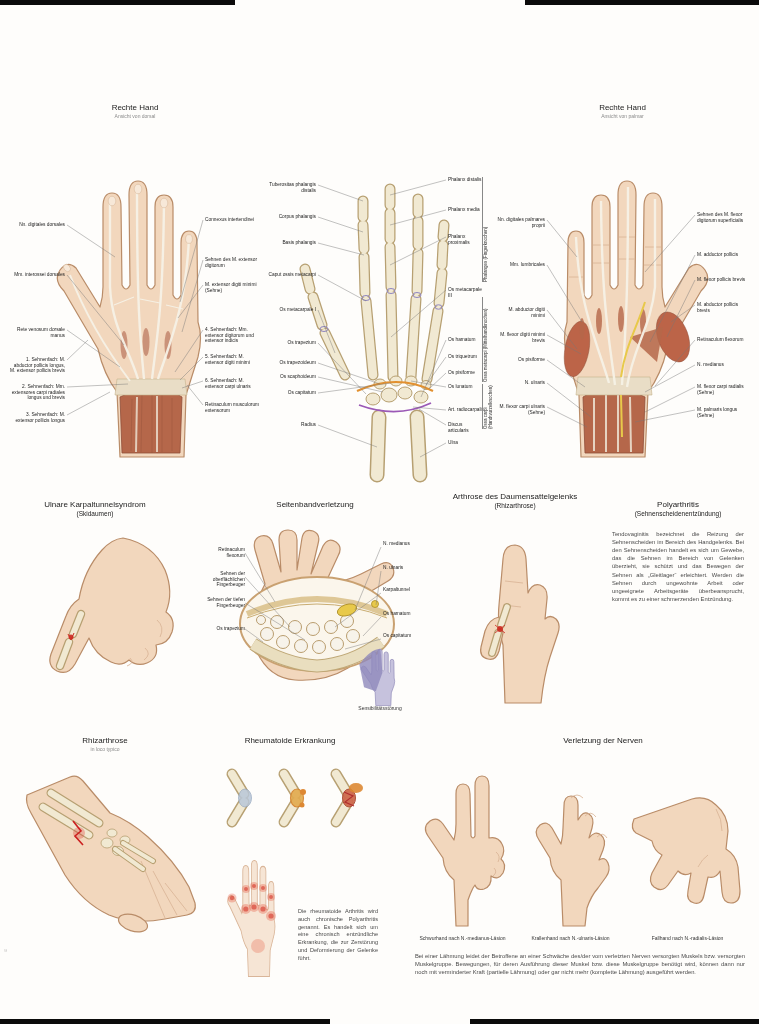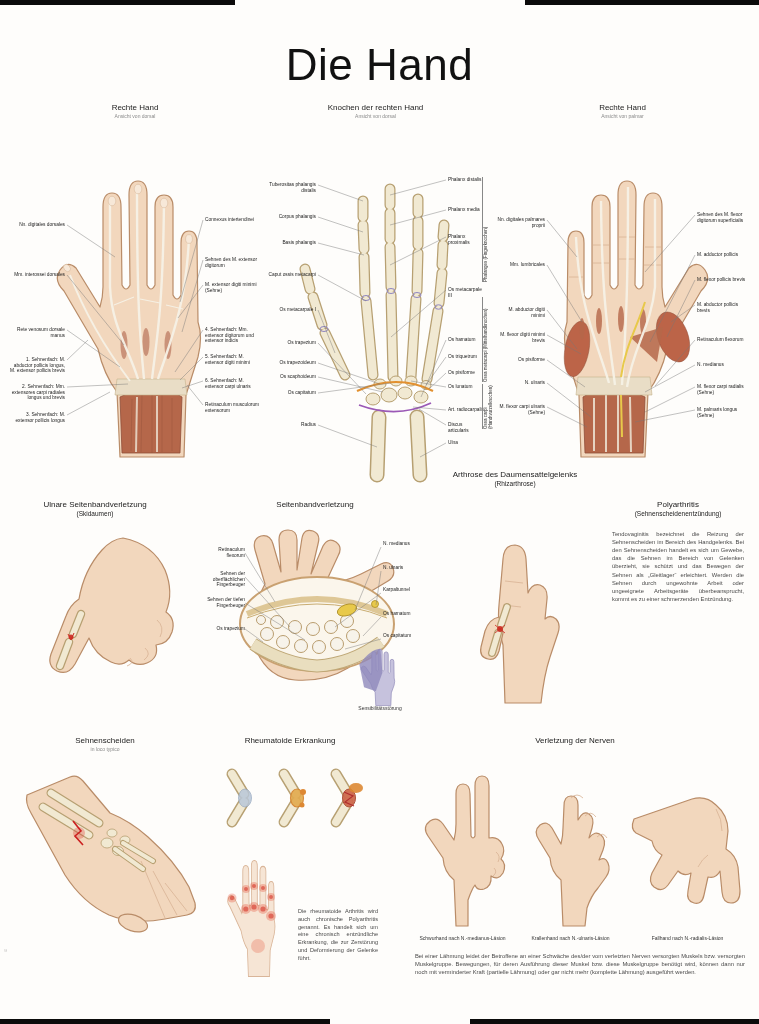--- a/index.html
+++ b/index.html
@@ -30,21 +30,20 @@
 </head>
 <body>
 
 <div class="poster">
 
   <div class="bar" style="left:0;top:0;width:235px;height:5px"></div>
   <div class="bar" style="left:525px;top:0;width:234px;height:5px"></div>
   <div class="bar" style="left:0;top:1019px;width:330px;height:5px"></div>
   <div class="bar" style="left:470px;top:1019px;width:289px;height:5px"></div>
 
-  <div class="h-main">Die Hand</div>
 
   <div style="position:absolute;left:10px;top:100px;width:250px;height:380px">
     <div class="sec-title" style="left:0;top:3px;width:250px">
       <span>Rechte Hand</span>
       <span class="sec-sub">Ansicht von dorsal</span>
     </div>
     <svg class="ill" style="left:0;top:22px" width="250" height="355" viewBox="0 0 250 355">
       <g transform="translate(30,15)">
         <path class="skin" d="M 80,320 L 77,255 Q 64,238 58,212 L 24,154 Q 13,143 20,133 Q 27,123 36,131 L 60,170 Q 63,160 63,150 L 63,70 Q 63,56 72,56 Q 81,56 81,70 L 82,148 Q 86,156 90,148 L 89,58 Q 89,44 98,44 Q 107,44 107,58 L 107,148 Q 111,156 115,148 L 115,70 Q 115,58 124,58 Q 133,58 133,70 L 133,158 Q 137,166 141,158 L 141,106 Q 141,94 149,94 Q 157,94 157,106 L 158,185 Q 163,200 158,220 L 146,258 L 144,320 Z"></path>
         <ellipse cx="84" cy="208" rx="3.5" ry="14" fill="#aa5a42" opacity=".55"></ellipse>
@@ -81,24 +80,20 @@
     <span class="lbl r" style="left:195px;top:117px;width:55px">Connexus intertendinei</span>
     <span class="lbl r" style="left:195px;top:157px;width:55px">Sehnen des M. extensor digitorum</span>
     <span class="lbl r" style="left:195px;top:182px;width:55px">M. extensor digiti minimi (Sehne)</span>
     <span class="lbl r" style="left:195px;top:227px;width:55px">4. Sehnenfach: Mm. extensor digitorum und extensor indicis</span>
     <span class="lbl r" style="left:195px;top:254px;width:55px">5. Sehnenfach: M. extensor digiti minimi</span>
     <span class="lbl r" style="left:195px;top:278px;width:55px">6. Sehnenfach: M. extensor carpi ulnaris</span>
     <span class="lbl r" style="left:195px;top:302px;width:55px">Retinaculum musculorum extensorum</span>
   </div>
 
   <div style="position:absolute;left:258px;top:100px;width:235px;height:380px">
-    <div class="sec-title" style="left:0;top:3px;width:235px">
-      <span>Knochen der rechten Hand</span>
-      <span class="sec-sub">Ansicht von dorsal</span>
-    </div>
     <svg class="ill" style="left:0;top:22px" width="235" height="355" viewBox="0 0 235 355">
       <defs>
         <path id="bonesA" d="M 52,238 L 32,196 M 29,188 L 20,160 M 17,152 L 12,132 M 80,238 L 73,164 M 72,156 L 71,120 M 71,112 L 70,88 M 70,80 L 70,64 M 100,240 L 98,158 M 98,150 L 97,110 M 97,102 L 97,76 M 97,68 L 97,52 M 118,240 L 123,162 M 124,154 L 125,116 M 125,108 L 125,84 M 125,76 L 125,62 M 134,242 L 145,174 M 146,166 L 149,136 M 149,128 L 150,108 M 150,100 L 151,88"></path>
         <path id="bonesB" d="M 86,280 L 84,338 M 124,280 L 127,338"></path>
       </defs>
       <g transform="translate(35,15)">
         <use href="#bonesB" fill="none" stroke="#b7a072" stroke-width="15" stroke-linecap="round"></use>
         <use href="#bonesB" fill="none" stroke="#f1e9d2" stroke-width="12" stroke-linecap="round"></use>
         <use href="#bonesA" fill="none" stroke="#b7a072" stroke-width="11" stroke-linecap="round"></use>
         <use href="#bonesA" fill="none" stroke="#f1e9d2" stroke-width="8.5" stroke-linecap="round"></use>
@@ -195,21 +190,21 @@
     <span class="lbl r" style="left:202px;top:152px;width:53px">M. adductor pollicis</span>
     <span class="lbl r" style="left:202px;top:177px;width:53px">M. flexor pollicis brevis</span>
     <span class="lbl r" style="left:202px;top:202px;width:53px">M. abductor pollicis brevis</span>
     <span class="lbl r" style="left:202px;top:237px;width:53px">Retinaculum flexorum</span>
     <span class="lbl r" style="left:202px;top:262px;width:53px">N. medianus</span>
     <span class="lbl r" style="left:202px;top:284px;width:53px">M. flexor carpi radialis (Sehne)</span>
     <span class="lbl r" style="left:202px;top:307px;width:53px">M. palmaris longus (Sehne)</span>
   </div>
 
   <div class="sec-title" style="left:20px;top:500px;width:150px">
-    <span>Ulnare Seitenbandverletzung</span>
+    <span>Ulnare Karpaltunnelsyndrom</span>
     <span class="sec-sub" style="font-size:6.5px;color:#222">(Skidaumen)</span>
   </div>
   <svg class="ill" style="left:35px;top:530px" width="150" height="175" viewBox="0 0 150 175">
     <path class="skin" d="M 88,8 Q 118,14 130,40 Q 139,62 131,82 Q 141,89 137,102 Q 133,114 121,115 Q 124,128 112,133 Q 102,137 94,130 Q 86,137 76,132 Q 60,125 54,108 L 40,134 Q 33,146 22,141 Q 12,136 16,124 L 31,86 Q 35,75 44,69 Q 49,40 67,20 Q 77,9 88,8 Z"></path>
     <path class="crease" d="M 122,90 Q 130,97 125,107 M 110,118 Q 117,124 109,130 M 95,128 Q 100,133 92,136"></path>
     <path d="M 25,136 L 34,112 M 38,104 L 46,84" fill="none" stroke="#b7a072" stroke-width="8.5" stroke-linecap="round"></path>
     <path d="M 25,136 L 34,112 M 38,104 L 46,84" fill="none" stroke="#f1e9d2" stroke-width="6" stroke-linecap="round"></path>
     <path d="M 33,104 L 36,110 L 39,103" stroke="#cc2b22" stroke-width="1" fill="none"></path>
     <circle cx="36" cy="107" r="2.5" fill="#cc2b22" opacity=".9"></circle>
   </svg>
@@ -252,42 +247,42 @@
     <span class="lbl l" style="left:0;top:75px;width:40px">Sehnen der tiefen Fingerbeuger</span>
     <span class="lbl l" style="left:0;top:104px;width:40px">Os trapezium</span>
     <span class="lbl r" style="left:178px;top:19px;width:37px">N. medianus</span>
     <span class="lbl r" style="left:178px;top:43px;width:37px">N. ulnaris</span>
     <span class="lbl r" style="left:178px;top:65px;width:37px">Karpaltunnel</span>
     <span class="lbl r" style="left:178px;top:89px;width:37px">Os hamatum</span>
     <span class="lbl r" style="left:178px;top:111px;width:37px">Os capitatum</span>
   </div>
   <div class="cap" style="left:345px;top:705px;width:70px">Sensibilitätsstörung</div>
 
-  <div class="sec-title" style="left:440px;top:470px;width:150px">
+  <div class="sec-title" style="left:440px;top:492px;width:150px">
     <span>Arthrose des Daumensattelgelenks</span>
     <span class="sec-sub" style="font-size:6.5px;color:#222">(Rhizarthrose)</span>
   </div>
   <svg class="ill" style="left:465px;top:525px" width="110" height="180" viewBox="0 0 110 180">
     <path class="skin" d="M 40,178 L 38,120 Q 32,100 34,80 L 38,34 Q 39,20 50,20 Q 60,21 61,34 L 63,68 Q 67,58 75,60 Q 83,63 82,74 L 80,94 Q 85,89 91,94 Q 96,99 93,108 L 85,132 Q 79,150 76,178 Z"></path>
     <path class="skin" d="M 34,92 Q 24,94 20,106 L 16,122 Q 14,132 23,134 Q 31,136 34,126 L 38,108 Z"></path>
     <path class="crease" d="M 40,56 L 58,58 M 38,80 L 56,82"></path>
     <path d="M 27,128 L 33,108 M 36,100 L 42,82" fill="none" stroke="#b7a072" stroke-width="8" stroke-linecap="round"></path>
     <path d="M 27,128 L 33,108 M 36,100 L 42,82" fill="none" stroke="#f1e9d2" stroke-width="5.5" stroke-linecap="round"></path>
     <circle cx="35" cy="104" r="3" fill="#cc2b22" opacity=".9"></circle>
     <path d="M 30,100 L 40,108 M 40,100 L 30,108" stroke="#cc2b22" stroke-width=".8"></path>
   </svg>
 
   <div class="sec-title" style="left:608px;top:500px;width:140px">
     <span>Polyarthritis</span>
     <span class="sec-sub" style="font-size:6.5px;color:#222">(Sehnenscheidenentzündung)</span>
   </div>
   <div class="para" style="left:612px;top:530px;width:132px">Tendovaginitis bezeichnet die Reizung der Sehnenscheiden im Bereich des Handgelenks. Bei den Sehnenscheiden handelt es sich um Gewebe, das die Sehnen im Bereich von Gelenken überzieht, sie schützt und das Bewegen der Sehnen als „Gleitlager“ erleichtert. Werden die Sehnen durch ungewohnte Arbeit oder ungeeignete Arbeitsgeräte überbeansprucht, kommt es zu einer schmerzenden Entzündung.</div>
 
   <div class="sec-title" style="left:40px;top:736px;width:130px">
-    <span>Sehnenscheiden</span>
+    <span>Rhizarthrose</span>
     <span class="sec-sub">in loco typico</span>
   </div>
   <svg class="ill" style="left:15px;top:765px" width="190" height="205" viewBox="0 0 190 205">
     <path class="skin" d="M 12,30 L 55,12 Q 62,9 68,16 L 95,48 Q 115,56 133,72 Q 160,96 174,122 L 180,138 Q 182,148 172,150 L 150,154 Q 118,160 94,150 Q 68,138 50,110 L 16,48 Q 10,38 12,30 Z"></path>
     <ellipse class="skin" cx="118" cy="158" rx="15" ry="8" transform="rotate(18 118 158)"></ellipse>
     <path class="crease" d="M 150,118 L 172,146 M 138,106 L 162,150 M 126,96 L 150,153"></path>
     <path d="M 28,42 L 74,70 M 36,28 L 84,58" fill="none" stroke="#b7a072" stroke-width="9" stroke-linecap="round"></path>
     <path d="M 28,42 L 74,70 M 36,28 L 84,58" fill="none" stroke="#f1e9d2" stroke-width="6.5" stroke-linecap="round"></path>
     <g fill="#f1e9d2" stroke="#b7a072" stroke-width=".8">
       <ellipse cx="92" cy="78" rx="6" ry="5"></ellipse>
@@ -346,21 +341,21 @@
         <circle cx="41" cy="46" r="2" fill="rgba(210,40,30,.55)"></circle>
       <circle cx="49" cy="55" r="4" fill="rgba(228,70,45,.3)"></circle>
         <circle cx="49" cy="55" r="2" fill="rgba(210,40,30,.55)"></circle>
       <circle cx="10" cy="56" r="4.5" fill="rgba(228,70,45,.3)"></circle>
         <circle cx="10" cy="56" r="2.2" fill="rgba(210,40,30,.55)"></circle>
       <circle cx="36" cy="104" r="7" fill="rgba(228,70,45,.25)"></circle>
     </g>
   </svg>
   <div class="para" style="left:298px;top:908px;width:80px;font-size:5.6px">Die rheumatoide Arthritis wird auch chronische Polyarthritis genannt. Es handelt sich um eine chronisch entzündliche Erkrankung, die zur Zerstörung und Deformierung der Gelenke führt.</div>
 
-  <div class="sec-title" style="left:500px;top:736px;width:150px">
+  <div class="sec-title" style="left:528px;top:736px;width:150px">
     <span>Verletzung der Nerven</span>
   </div>
   <svg class="ill" style="left:418px;top:768px" width="95" height="160" viewBox="0 0 95 160">
     <path class="skin" d="M 38,158 L 36,112 Q 26,104 25,90 L 10,68 Q 4,59 12,53 Q 19,48 25,56 L 36,72 Q 38,64 38,56 L 38,26 Q 38,16 45,16 Q 52,16 52,26 L 53,68 Q 55,72 57,68 L 57,18 Q 57,8 64,8 Q 71,8 71,18 L 71,70 Q 80,68 84,76 Q 88,83 83,91 Q 89,96 85,105 Q 80,113 73,108 Q 74,118 66,121 Q 59,123 57,117 L 55,120 Q 52,126 50,132 L 50,158 Z"></path>
     <path class="crease" d="M 78,84 Q 83,88 80,94 M 76,100 Q 80,104 75,108"></path>
   </svg>
   <svg class="ill" style="left:523px;top:768px" width="95" height="160" viewBox="0 0 95 160">
     <path class="skin" d="M 40,158 L 38,112 Q 28,104 27,90 L 16,72 Q 10,63 17,57 Q 24,52 29,60 L 38,76 Q 40,68 40,60 L 41,38 Q 41,28 48,28 Q 55,28 55,37 L 55,52 Q 60,42 66,46 Q 72,50 69,60 L 66,70 Q 72,62 78,67 Q 84,72 80,82 L 76,92 Q 82,88 85,95 Q 88,102 83,109 L 75,120 Q 68,128 64,140 L 62,158 Z"></path>
     <path class="crease" d="M 48,30 Q 54,24 60,30 M 62,48 Q 68,42 73,49 M 74,69 Q 80,63 84,70"></path>
   </svg>

